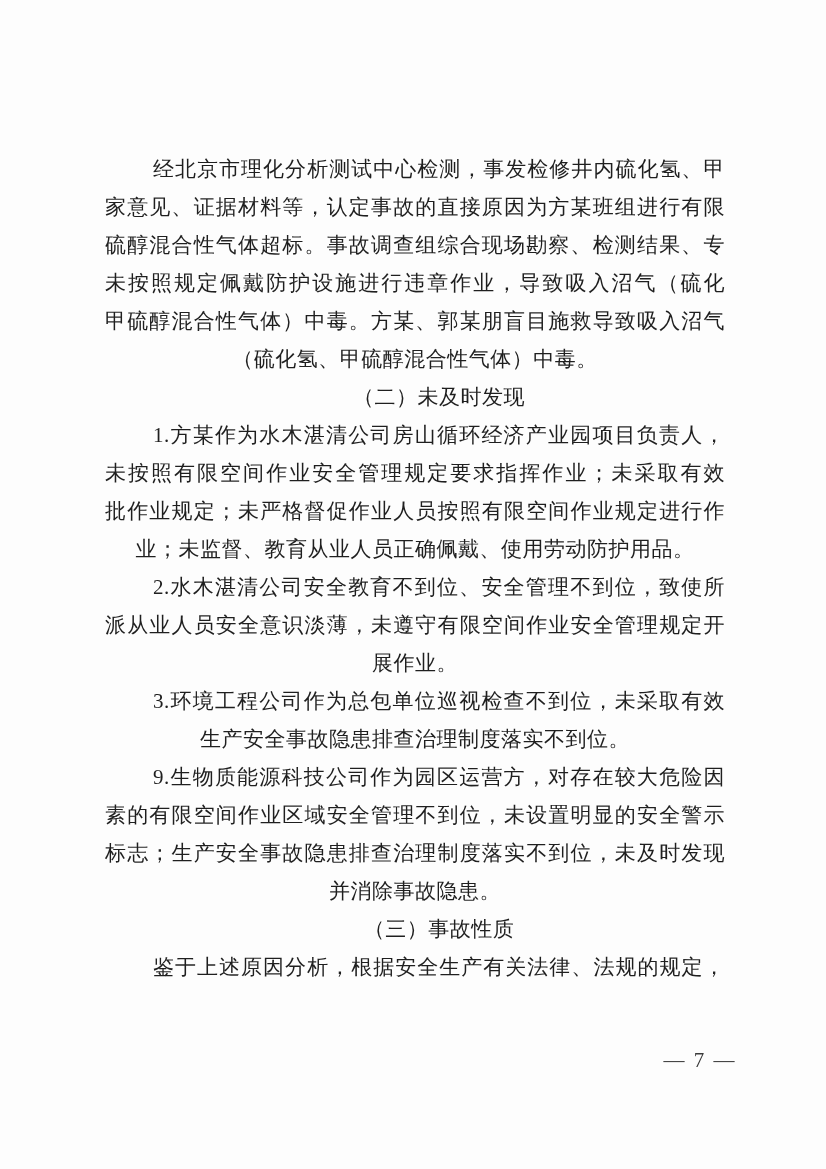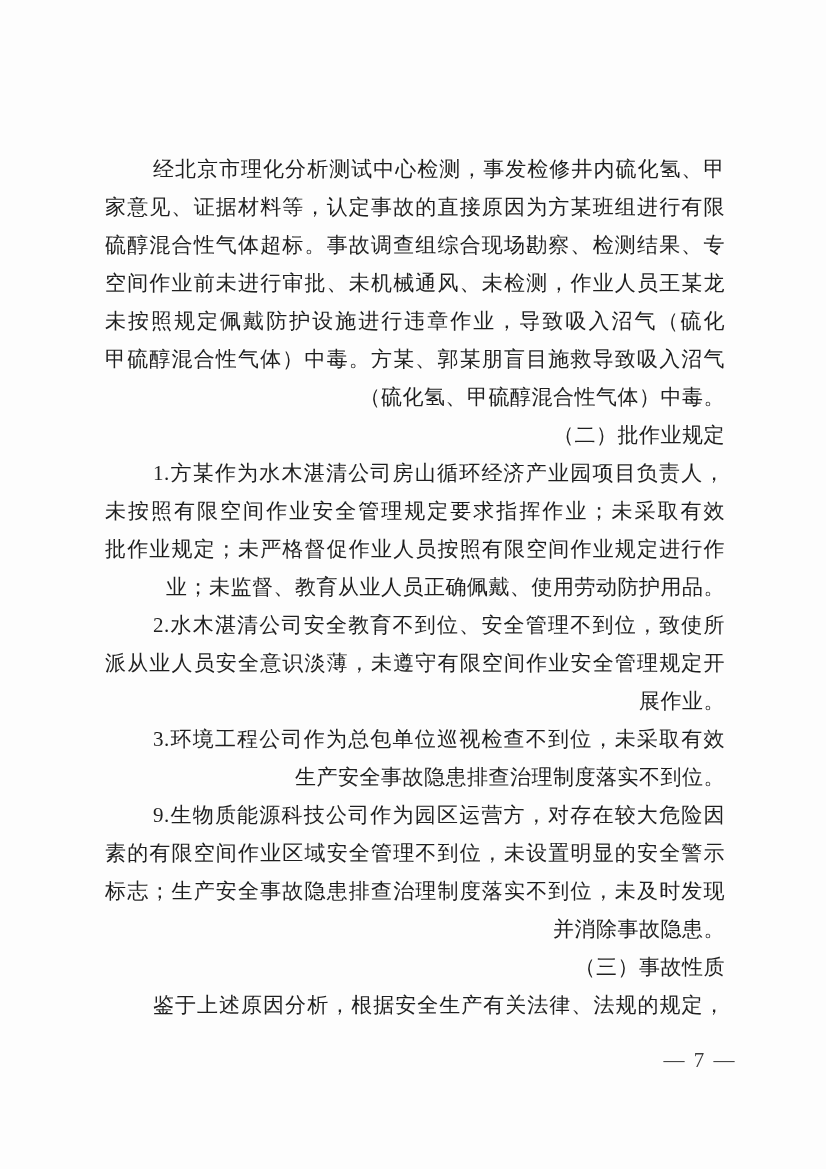--- a/index.html
+++ b/index.html
@@ -30,21 +30,21 @@
     overflow: hidden;
   }
   
   .fill {
     text-align: justify;
     text-align-last: justify;
     text-justify: inter-character;
   }
   
   .end {
-    text-align: right;
+    text-align: center;
   }
   
   .ind {
     text-indent: 48px;
   }
   .page-number {
     position: absolute;
     left: 650px;
     top: 1045px;
     width: 100px;
@@ -57,25 +57,24 @@
   }
 </style>
 </head>
 <body>
 
 <div class="page">
   <div class="doc-body">
     <div class="ln fill ind">经北京市理化分析测试中心检测，事发检修井内硫化氢、甲</div>
     <div class="ln fill">家意见、证据材料等，认定事故的直接原因为方某班组进行有限</div>
     <div class="ln fill">硫醇混合性气体超标。事故调查组综合现场勘察、检测结果、专</div>
-    <div class="ln fill">空间作业前未进行审批、未机械通风、未检测，作业人员王某龙</div>
     <div class="ln fill">未按照规定佩戴防护设施进行违章作业，导致吸入沼气（硫化氢、</div>
     <div class="ln fill">甲硫醇混合性气体）中毒。方某、郭某朋盲目施救导致吸入沼气</div>
     <div class="ln end">（硫化氢、甲硫醇混合性气体）中毒。</div>
-    <div class="ln end ind">（二）批作业规定</div>
+    <div class="ln end ind">（二）未及时发现</div>
     <div class="ln fill ind">1.方某作为水木湛清公司房山循环经济产业园项目负责人，</div>
     <div class="ln fill">未按照有限空间作业安全管理规定要求指挥作业；未采取有效</div>
     <div class="ln fill">批作业规定；未严格督促作业人员按照有限空间作业规定进行作</div>
     <div class="ln end">业；未监督、教育从业人员正确佩戴、使用劳动防护用品。</div>
     <div class="ln fill ind">2.水木湛清公司安全教育不到位、安全管理不到位，致使所</div>
     <div class="ln fill">派从业人员安全意识淡薄，未遵守有限空间作业安全管理规定开</div>
     <div class="ln end">展作业。</div>
     <div class="ln fill ind">3.环境工程公司作为总包单位巡视检查不到位，未采取有效</div>
     <div class="ln end">生产安全事故隐患排查治理制度落实不到位。</div>
     <div class="ln fill ind">9.生物质能源科技公司作为园区运营方，对存在较大危险因</div>

